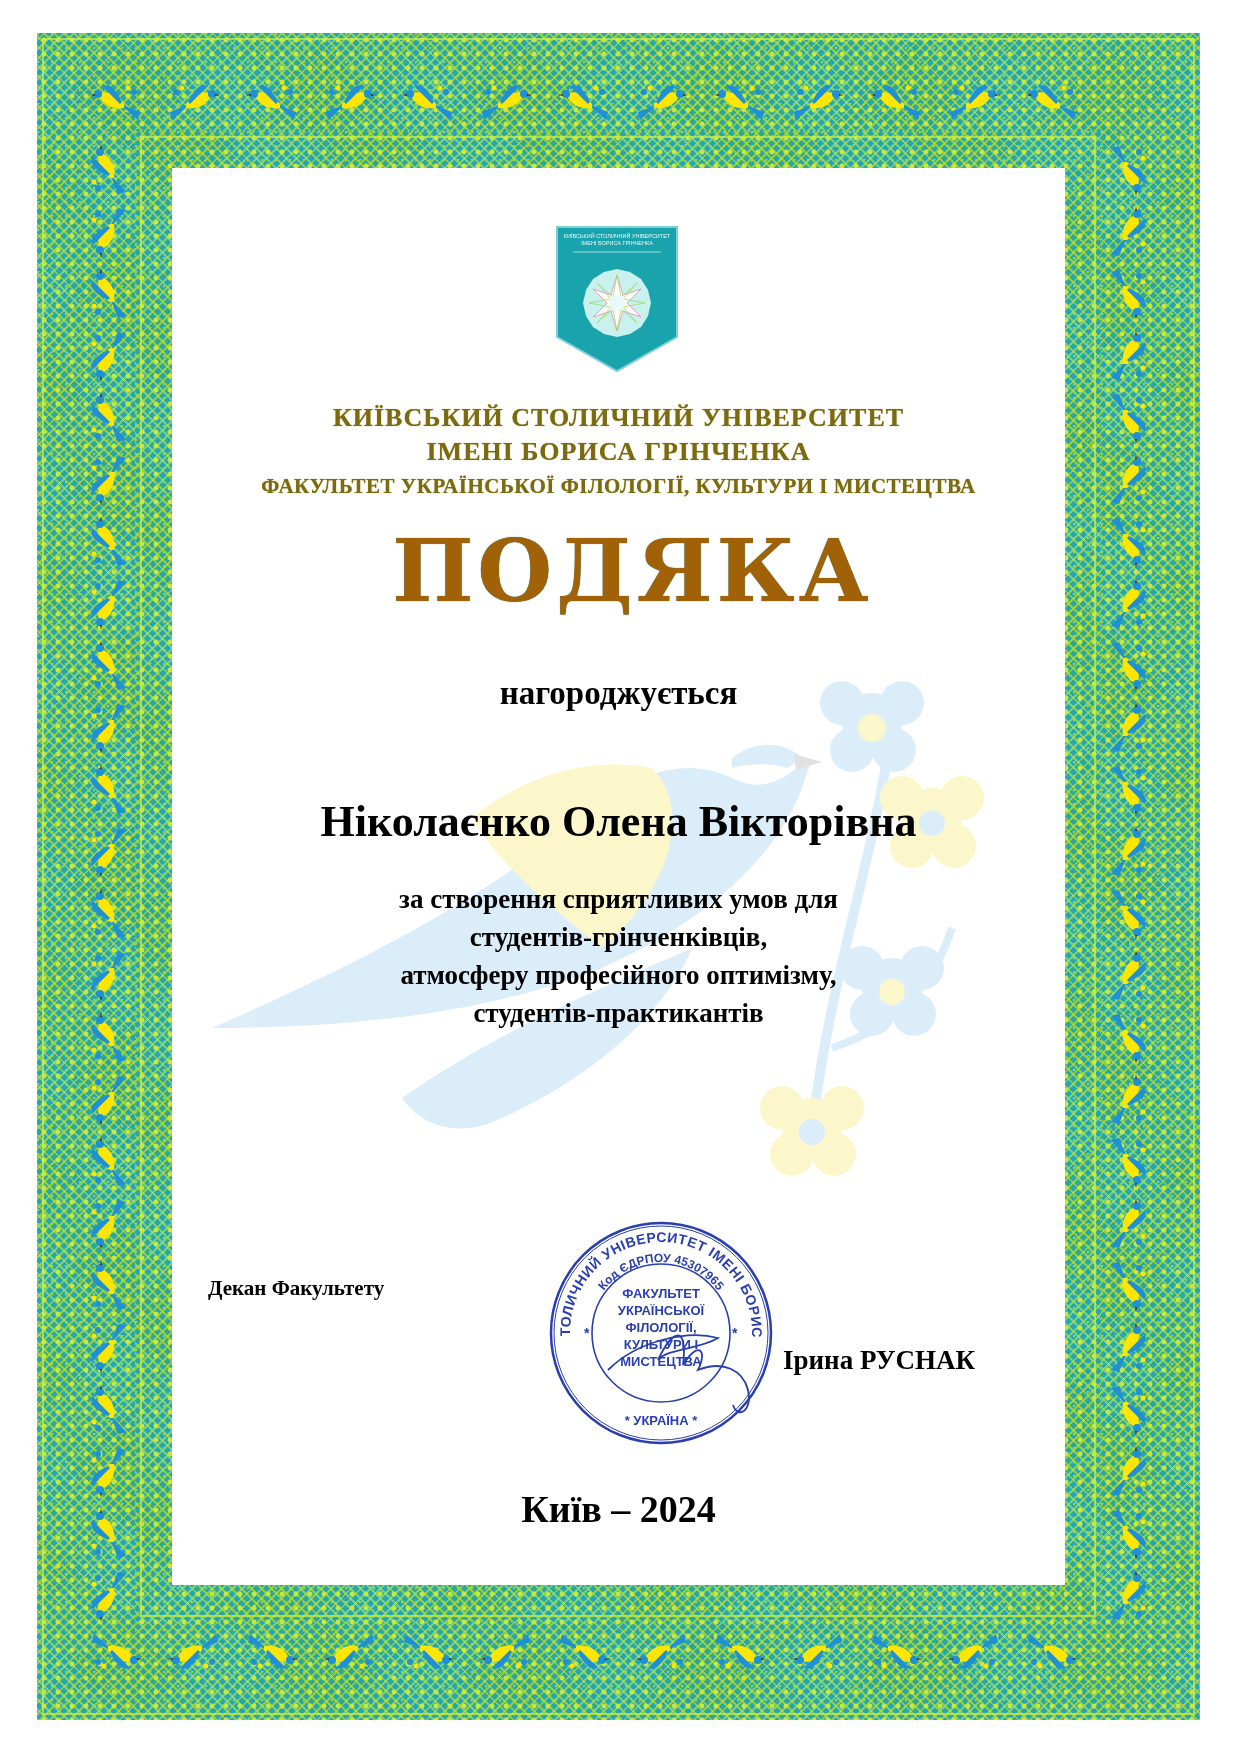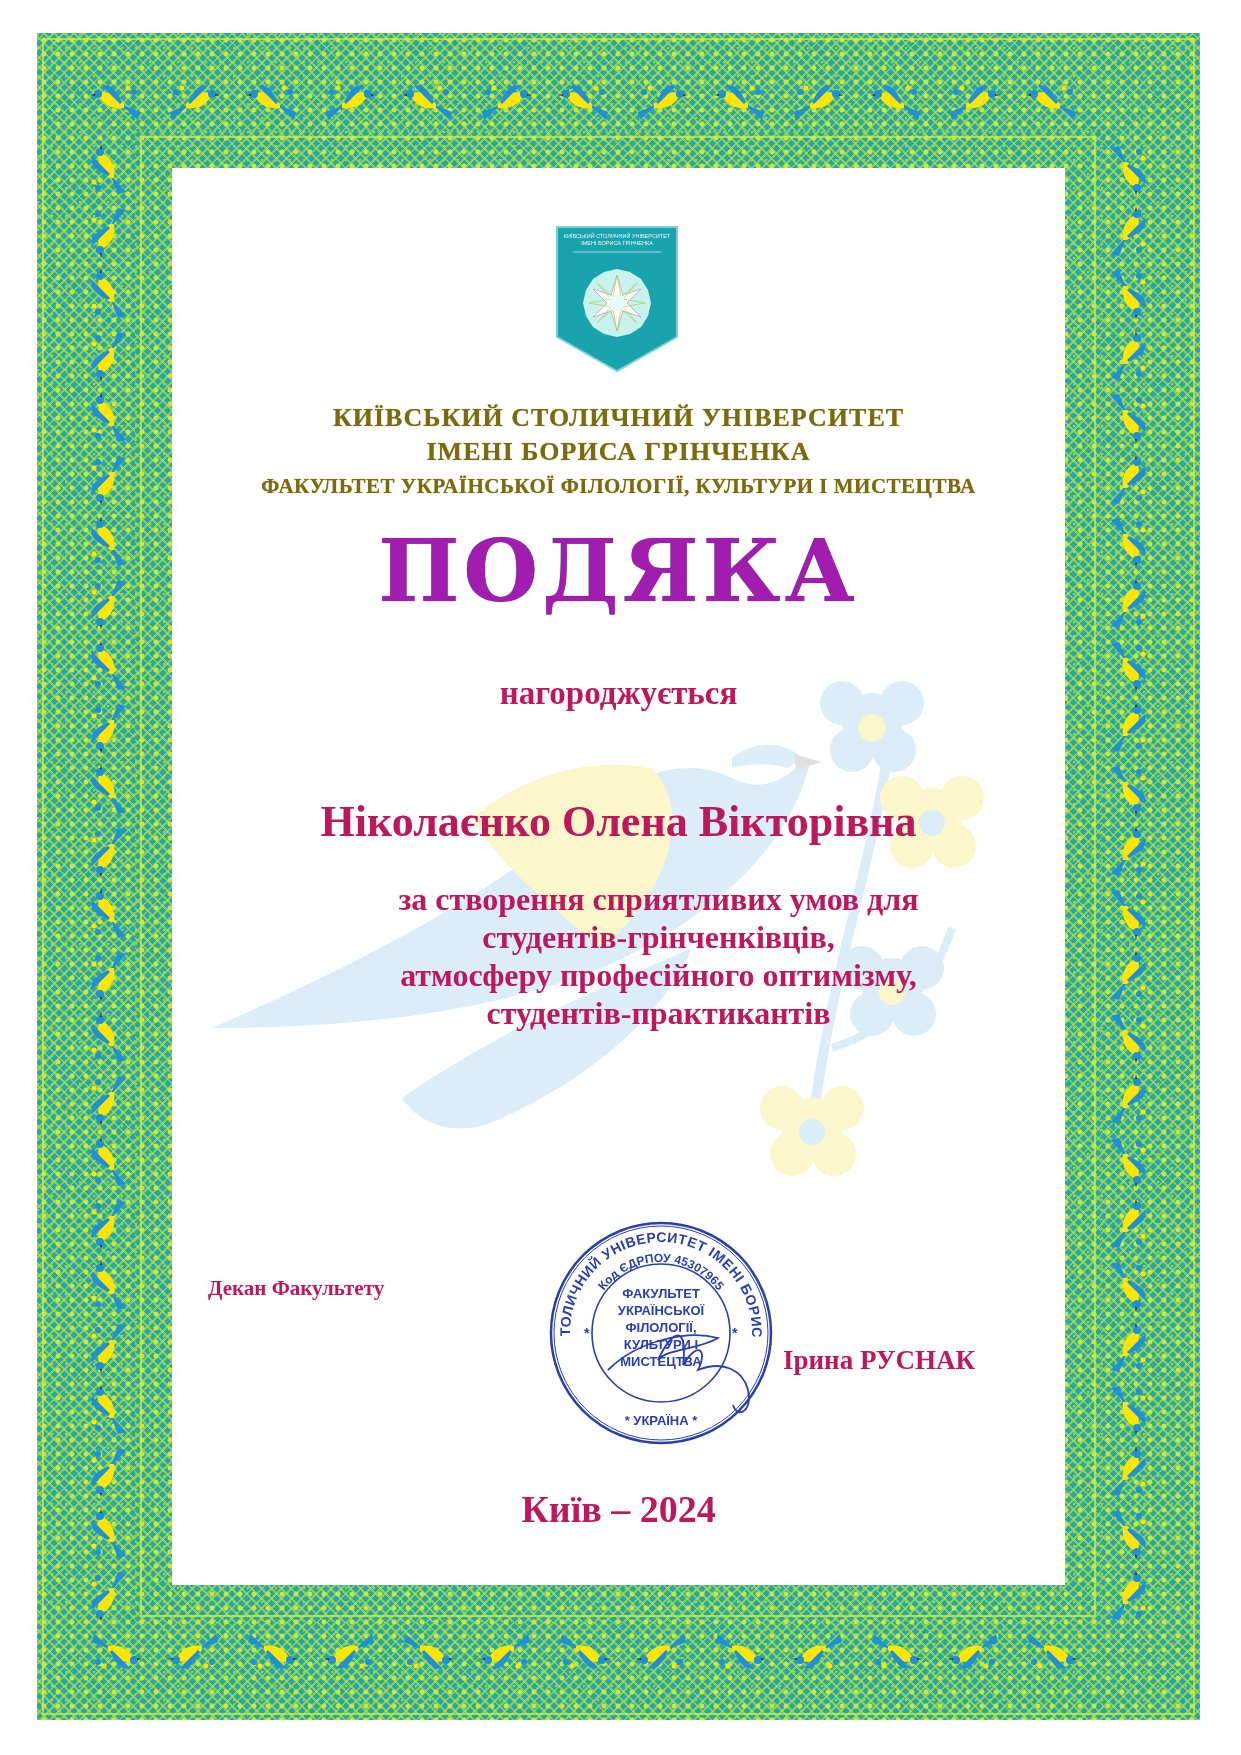--- a/index.html
+++ b/index.html
@@ -35,28 +35,28 @@
   .center { position: absolute; left: 172px; width: 893px; text-align: center; white-space: nowrap; }
 
   #logo { position: absolute; left: 555px; top: 225px; width: 124px; height: 148px; }
 
   .hdr { font-family: "Liberation Serif", serif; font-weight: bold; color: #7a6a12;
          letter-spacing: 1px; text-shadow: 0 0 1px #a08f28; }
   #hdr1 { top: 403px; font-size: 26px; }
   #hdr2 { top: 437px; font-size: 26px; }
   #hdr3 { top: 474px; font-size: 21px; letter-spacing: 0.5px; }
 
-  #title { top: 520px; font-size: 86px; font-weight: bold; color: #a21caf;
+  #title { top: 520px; font-size: 86px; font-weight: bold; color: #a16207;
            letter-spacing: 4px; font-family: "DejaVu Serif", serif;
-           text-shadow: 0 0 1px #0f6a6a; }
-
-  .black { color: #be185d; font-weight: bold; font-family: "Liberation Serif", serif; text-align: center; }
+           text-shadow: 0 0 1px #0f6a6a; padding-left: 14px; }
+
+  .black { color: #000000; font-weight: bold; font-family: "Liberation Serif", serif; text-align: center; }
   #awarded { top: 675px; font-size: 33px; }
   #recipient { top: 772px; font-size: 44px; margin-top: 24px; }
-  #reason { top: 880px; font-size: 32px; line-height: 38px; white-space: normal; margin-left: 40px; }
+  #reason { top: 880px; font-size: 27px; line-height: 38px; white-space: normal; }
   #reason div { white-space: nowrap; }
 
   #dean { position: absolute; left: 208px; top: 1272px; font-size: 21px; line-height: 33px; }
   #signer { position: absolute; left: 783px; top: 1345px; font-size: 27px; }
   #stamp { position: absolute; left: 548px; top: 1220px; width: 226px; height: 226px; }
   #place-date { top: 1487px; font-size: 38px; }
 </style>
 </head>
 <body>
 

